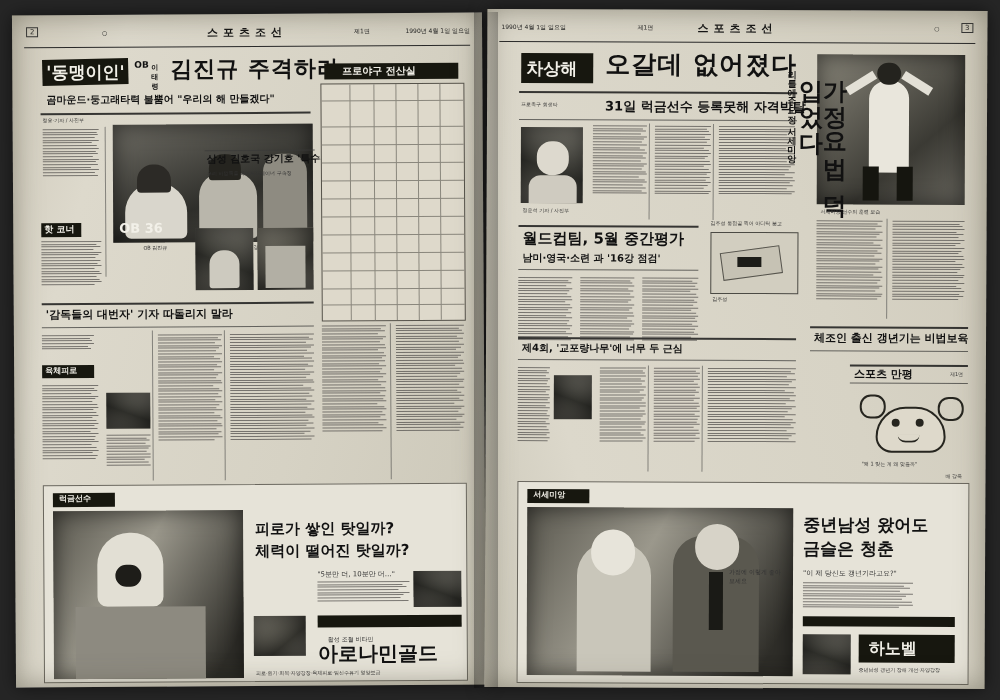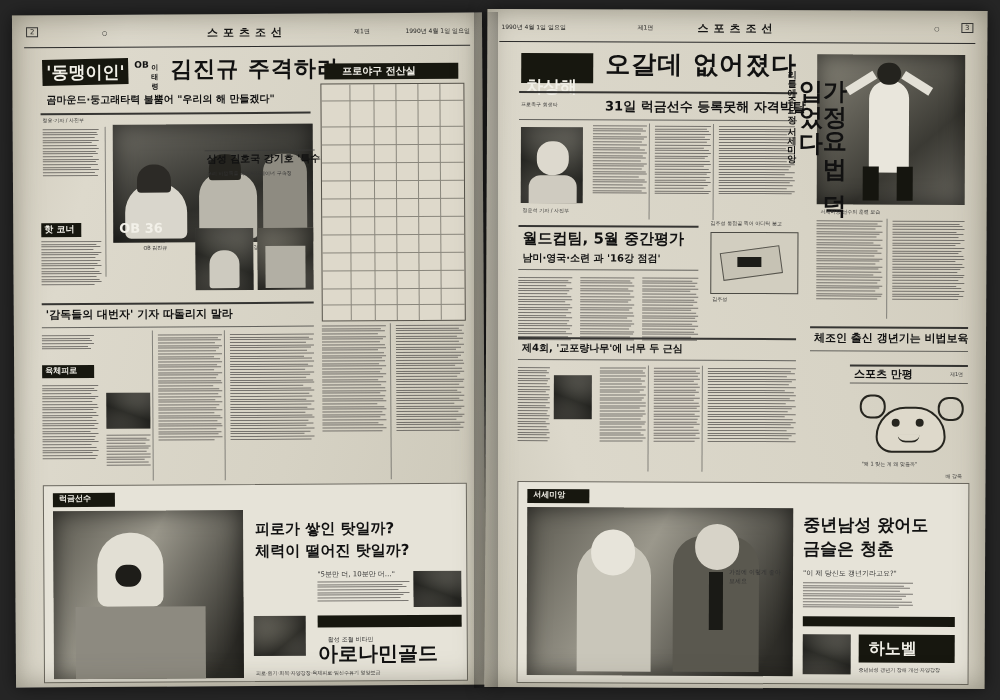--- a/index.html
+++ b/index.html
@@ -461,21 +461,21 @@
 
       <div class="masthead">
         <div class="mh-sub" style="left:2px">1990년 4월 1일 일요일</div>
         <div class="mh-sub" style="left:138px">제1면</div>
         <div class="mh-title">스포츠조선</div>
         <div class="mh-sub" style="right:36px">○</div>
         <div class="mh-page" style="right:2px">3</div>
       </div>
 
       <div class="blackbox" style="left:22px;top:34px;width:72px;height:30px;"></div>
-      <div class="hl white" style="left:27px;top:59px;font-size:17px;text-align:right;">차상해</div>
+      <div class="hl white" style="left:27px;top:41px;font-size:17px;text-align:right;">차상해</div>
       <div class="hl" style="left:106px;top:32px;font-size:25px;letter-spacing:1px;">오갈데 없어졌다</div>
       <div class="hline thick" style="left:20px;top:72px;width:278px;"></div>
       <div class="hl" style="left:106px;top:80px;font-size:13px;">31일 럭금선수 등록못해 자격박탈</div>
       <div class="cap" style="left:22px;top:82px;">프로축구 희생타</div>
       <div class="hline" style="left:20px;top:100px;width:278px;"></div>
 
       <div class="photo p2" style="left:22px;top:108px;width:62px;height:76px;">
         <div class="vig"></div>
         <div style="position:absolute;left:16px;top:14px;width:32px;height:34px;background:#ddd9ce;border-radius:15px;"></div>
         <div style="position:absolute;left:8px;top:48px;width:48px;height:30px;background:#cfcbc0;border-radius:12px 12px 0 0;"></div>

